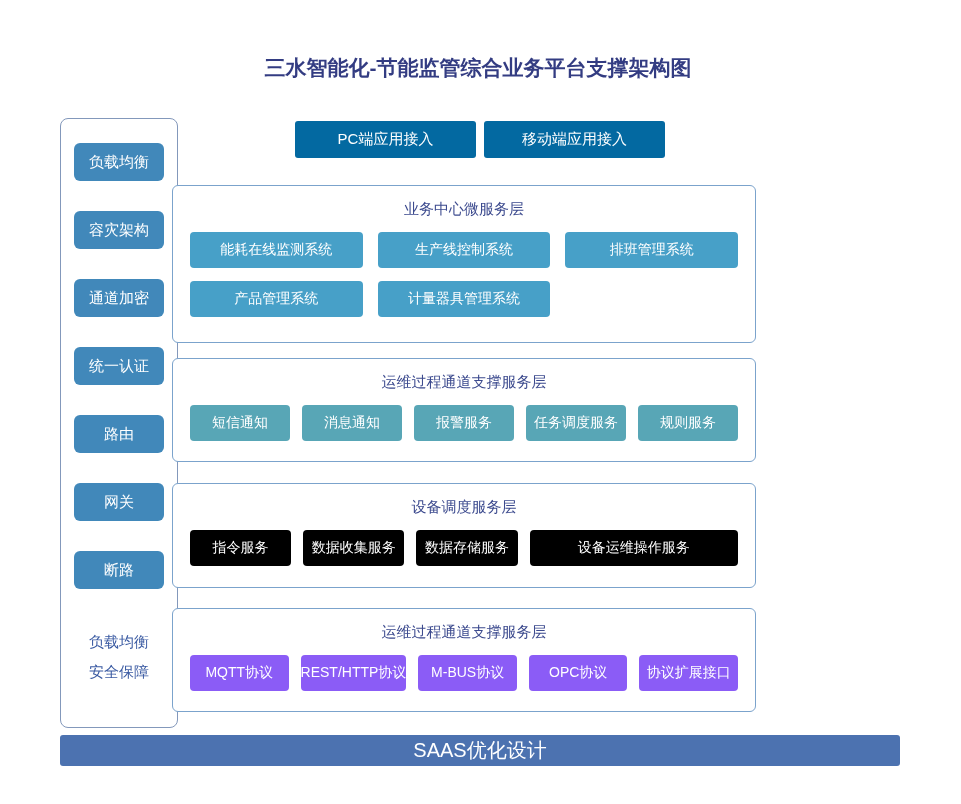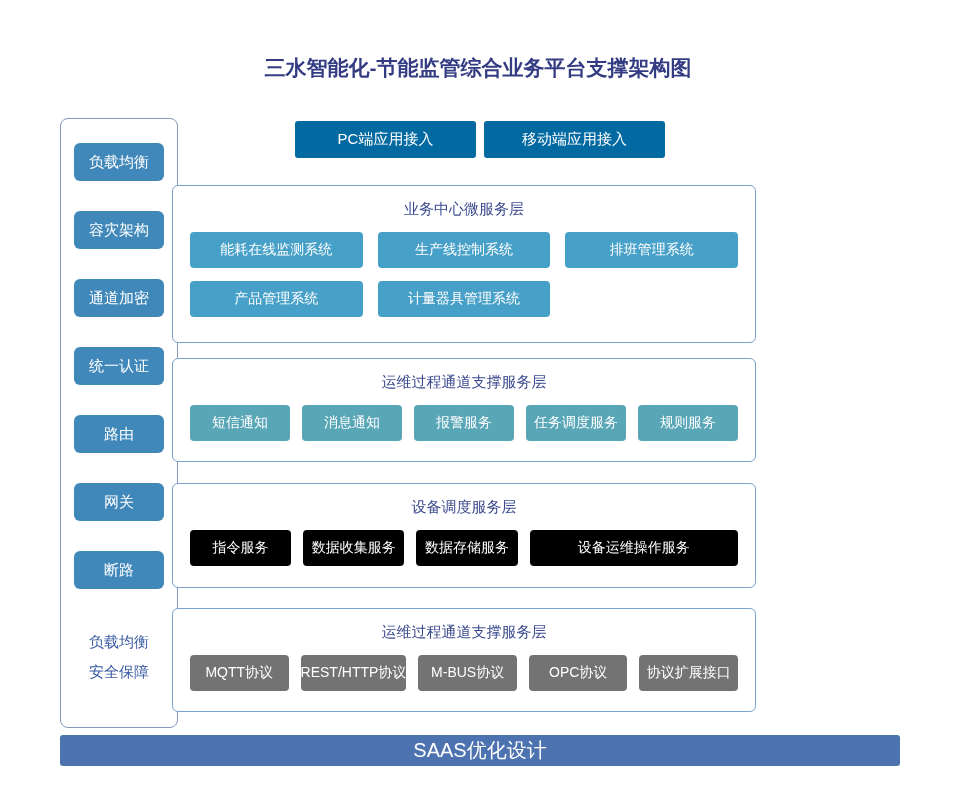--- a/index.html
+++ b/index.html
@@ -36,21 +36,21 @@
   .grid3{display:grid;grid-template-columns:repeat(3,1fr);gap:13px 15px;}
   .row{display:flex;gap:12px;}
   .row .node{flex:1;}
   .row .node.wide{flex:2.06;}
 
   .node{height:36px;border-radius:4px;color:#fff;font-size:14px;
         display:flex;align-items:center;justify-content:center;white-space:nowrap;}
   .c1{background:#47a0c8;}
   .c2{background:#58a6b6;}
   .c3{background:#000000;text-align:center;}
-  .c4{background:#737373;}
+  .c4{background:#8b5cf6;}
 
   .bottom-bar{position:absolute;left:60px;top:735px;width:840px;height:31px;
               background:#4c72b0;border-radius:3px;color:#fff;font-size:20px;
               display:flex;align-items:center;justify-content:center;}
 </style>
 </head>
 <body>
 
 <div class="canvas">
 

